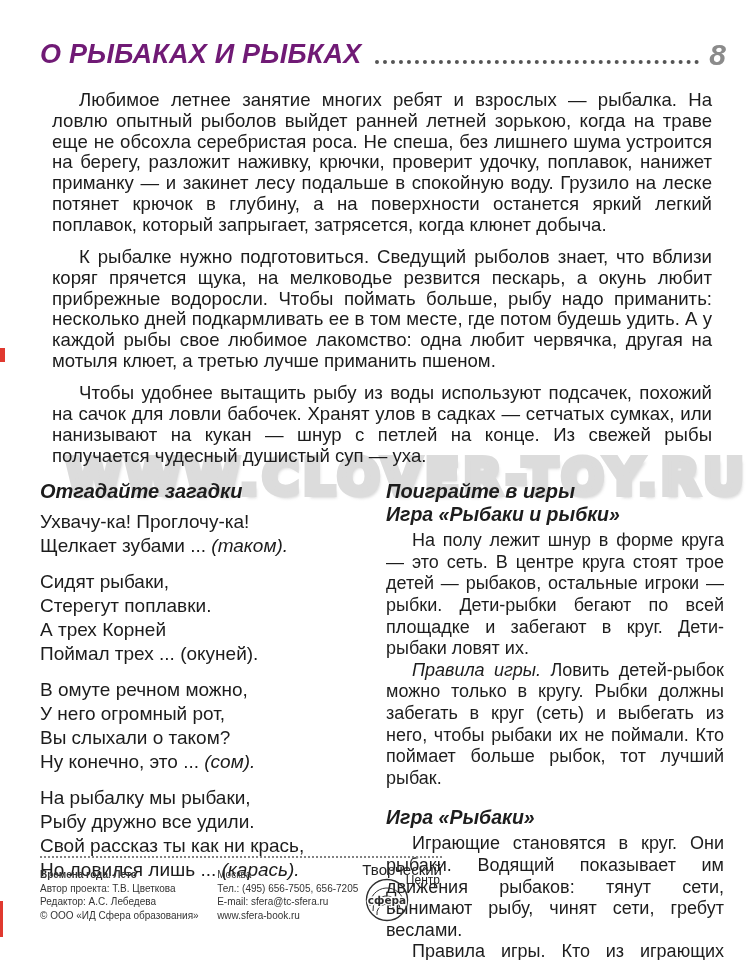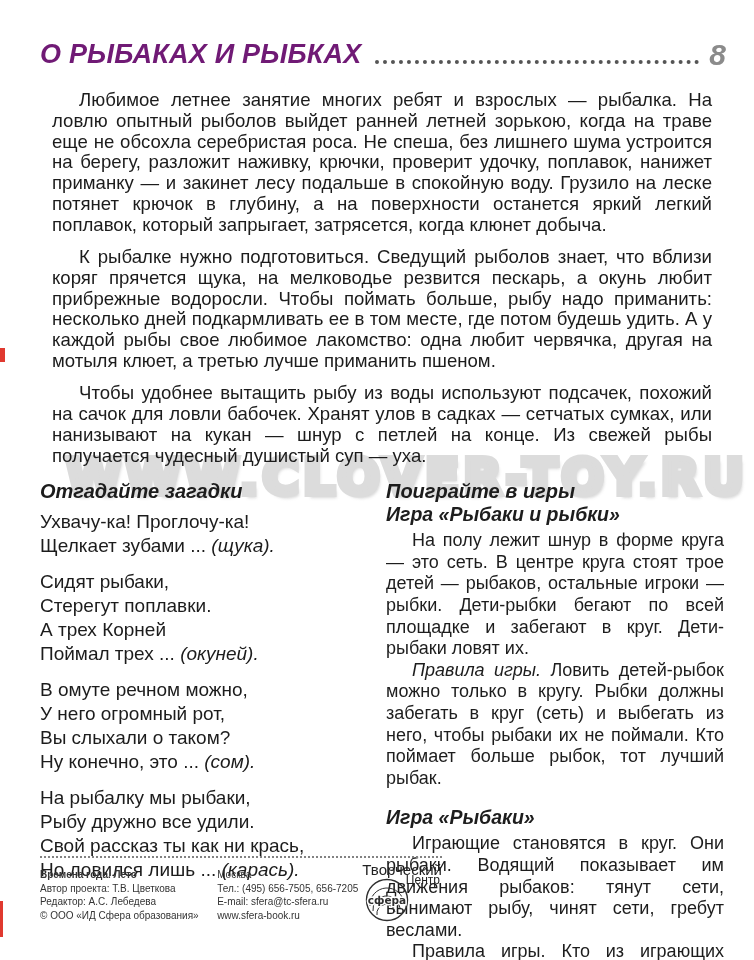--- a/index.html
+++ b/index.html
@@ -73,27 +73,27 @@
       <p>К рыбалке нужно подготовиться. Сведущий рыболов знает, что вблизи коряг прячется щука, на мелководье резвится пескарь, а окунь любит прибрежные водоросли. Чтобы поймать больше, рыбу надо приманить: несколько дней подкармливать ее в том месте, где потом будешь удить. А у каждой рыбы свое любимое лакомство: одна любит червячка, другая на мотыля клюет, а третью лучше приманить пшеном.</p>
       <p>Чтобы удобнее вытащить рыбу из воды используют подсачек, похожий на сачок для ловли бабочек. Хранят улов в садках — сетчатых сумках, или нанизывают на кукан — шнур с петлей на конце. Из свежей рыбы получается чудесный душистый суп — уха.</p>
     </section>
 
     <section class="cols">
 
       <div class="col-left riddles">
         <h2 class="subhead">Отгадайте загадки</h2>
         <div class="riddle">
           <div><span>Ухвачу-ка! Проглочу-ка!</span></div>
-          <div><span>Щелкает зубами ... </span><span style="font-style: italic;">(щука).</span></div>
+          <div><span>Щелкает зубами ... </span><span style="font-style: italic;">(таком).</span></div>
         </div>
         <div class="riddle">
           <div><span>Сидят рыбаки,</span></div>
           <div><span>Стерегут поплавки.</span></div>
           <div><span>А трех Корней</span></div>
-          <div><span>Поймал трех ... </span><span style="font-style: italic;">(окуней).</span></div>
+          <div><span>Поймал трех ... </span><span style="">(окуней).</span></div>
         </div>
         <div class="riddle">
           <div><span>В омуте речном можно,</span></div>
           <div><span>У него огромный рот,</span></div>
           <div><span>Вы слыхали о таком?</span></div>
           <div><span>Ну конечно, это ... </span><span style="font-style: italic;">(сом).</span></div>
         </div>
         <div class="riddle">
           <div><span>На рыбалку мы рыбаки,</span></div>
           <div><span>Рыбу дружно все удили.</span></div>

